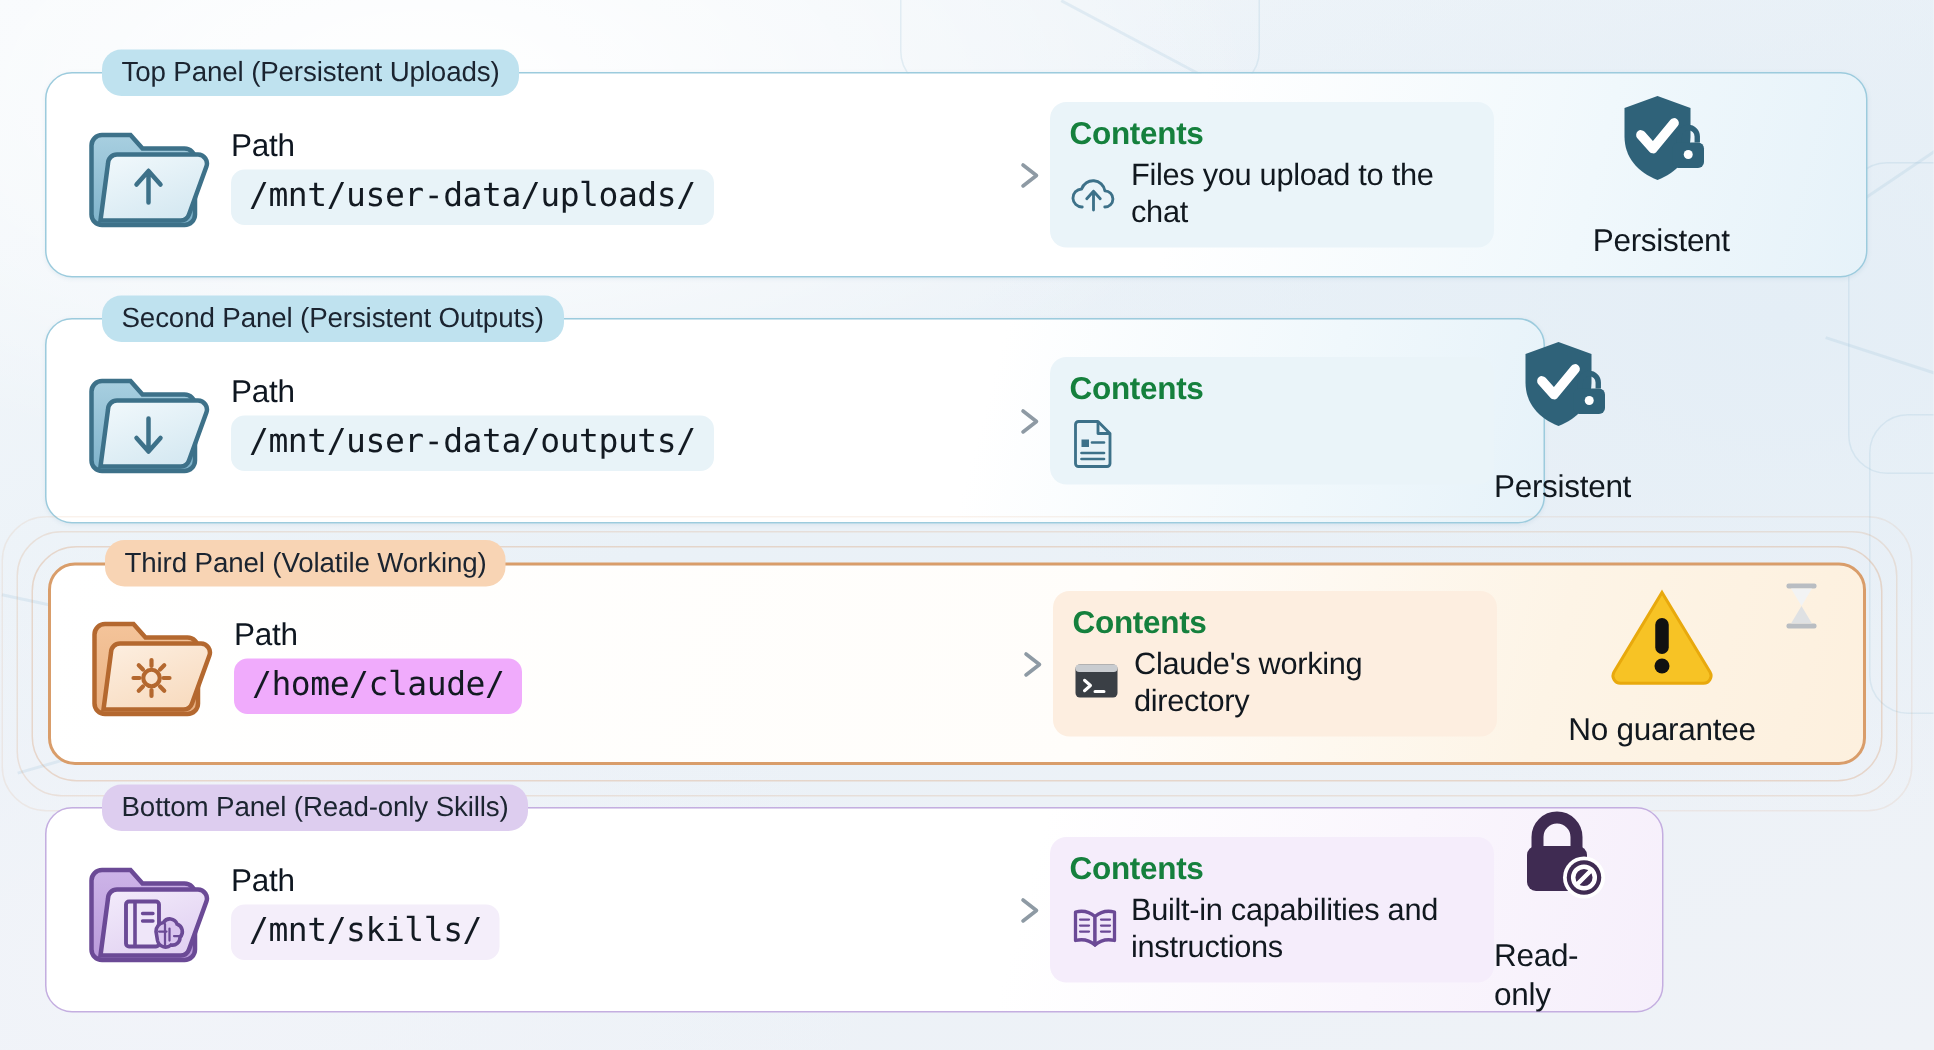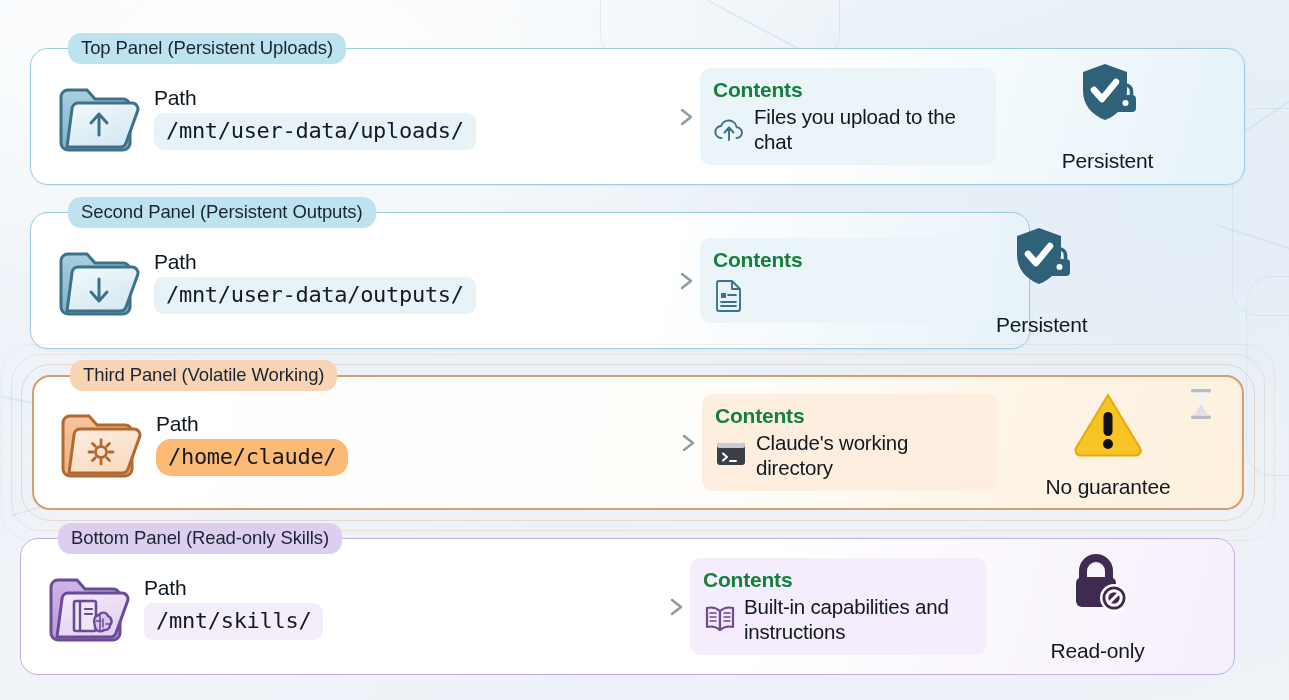--- a/index.html
+++ b/index.html
@@ -144,21 +144,21 @@
   .t-blue .chip { background: #bfe2ef; }
   .t-blue .pathvalue { background: #e8f3f8; }
   .t-blue .contents { background: #eaf4f9; }
 
   
   .t-orange .panel {
     border: 2px solid #d99d6a;
     background: linear-gradient(105deg, #ffffff 0%, #fffdfa 58%, #fdf4e6 82%, #fdf0de 100%);
   }
   .t-orange .chip { background: #f8d4b4; }
-  .t-orange .pathvalue { background: #fdba74; border-radius: 15px; }
+  .t-orange .pathvalue { background: #f0abfc; }
   .t-orange .contents { background: #fdeee0; }
   .ripple {
     position: absolute;
     border-radius: 30px;
     border: 1.6px solid rgba(214,150,100,0.30);
     pointer-events: none;
   }
   .ripple.r2 { border-color: rgba(214,150,100,0.20); }
   .ripple.r3 { border-color: rgba(214,150,100,0.12); }
 
@@ -380,21 +380,21 @@
             <path d="M37 9 69 62a5 5 0 0 1-4.3 7.5H9.3A5 5 0 0 1 5 62Z" fill="#f7c325" stroke="#e8a90d" stroke-width="2"></path>
             <rect x="32.5" y="26" width="9" height="24" rx="4.5" fill="#111"></rect>
             <circle cx="37" cy="58" r="5" fill="#111"></circle>
           </svg>
         </div>
         <div class="status-label">No guarantee</div>
       </div>
     </div>
   </div>
 
-  <div class="row t-purple" style="left:20px;top:538px;width:1215px;height:137px;">
+  <div class="row t-purple" style="left:30px;top:538px;width:1079px;height:137px;">
     <div class="panel"></div>
     <div class="chip">Bottom Panel (Read-only Skills)</div>
     <div class="inner">
       <div class="pathblock">
         <div class="folder">
           <svg viewBox="0 0 86 72" width="86" height="72">
             <defs>
               <linearGradient id="fbP" x1="0" y1="0" x2="0" y2="1">
                 <stop offset="0" stop-color="#cdb4e8"></stop>
                   <stop offset="1" stop-color="#b99ada"></stop>

